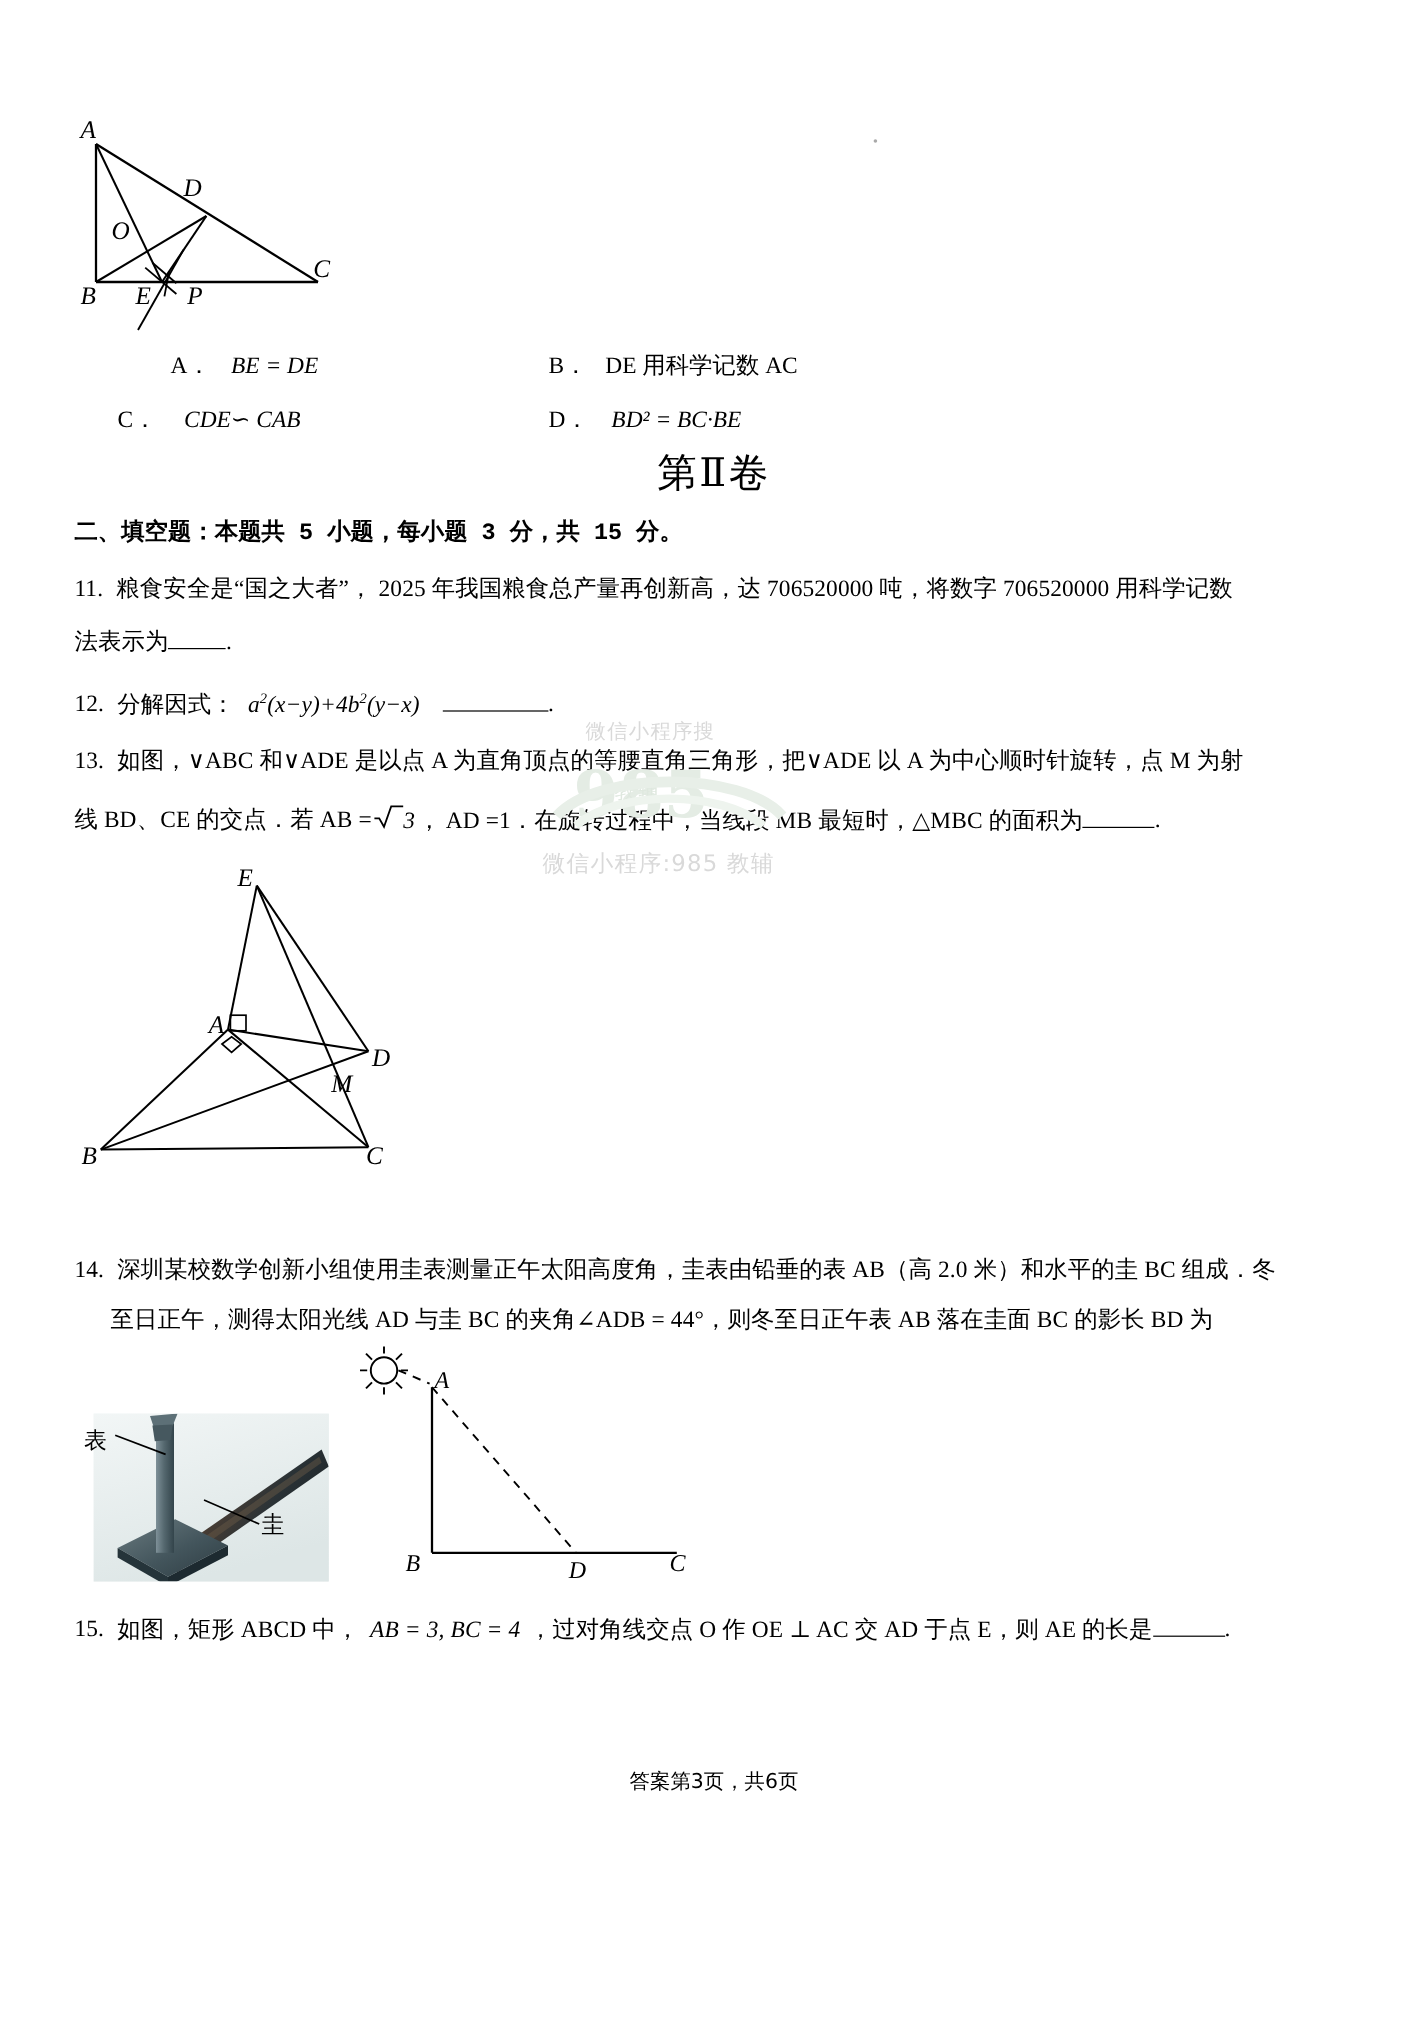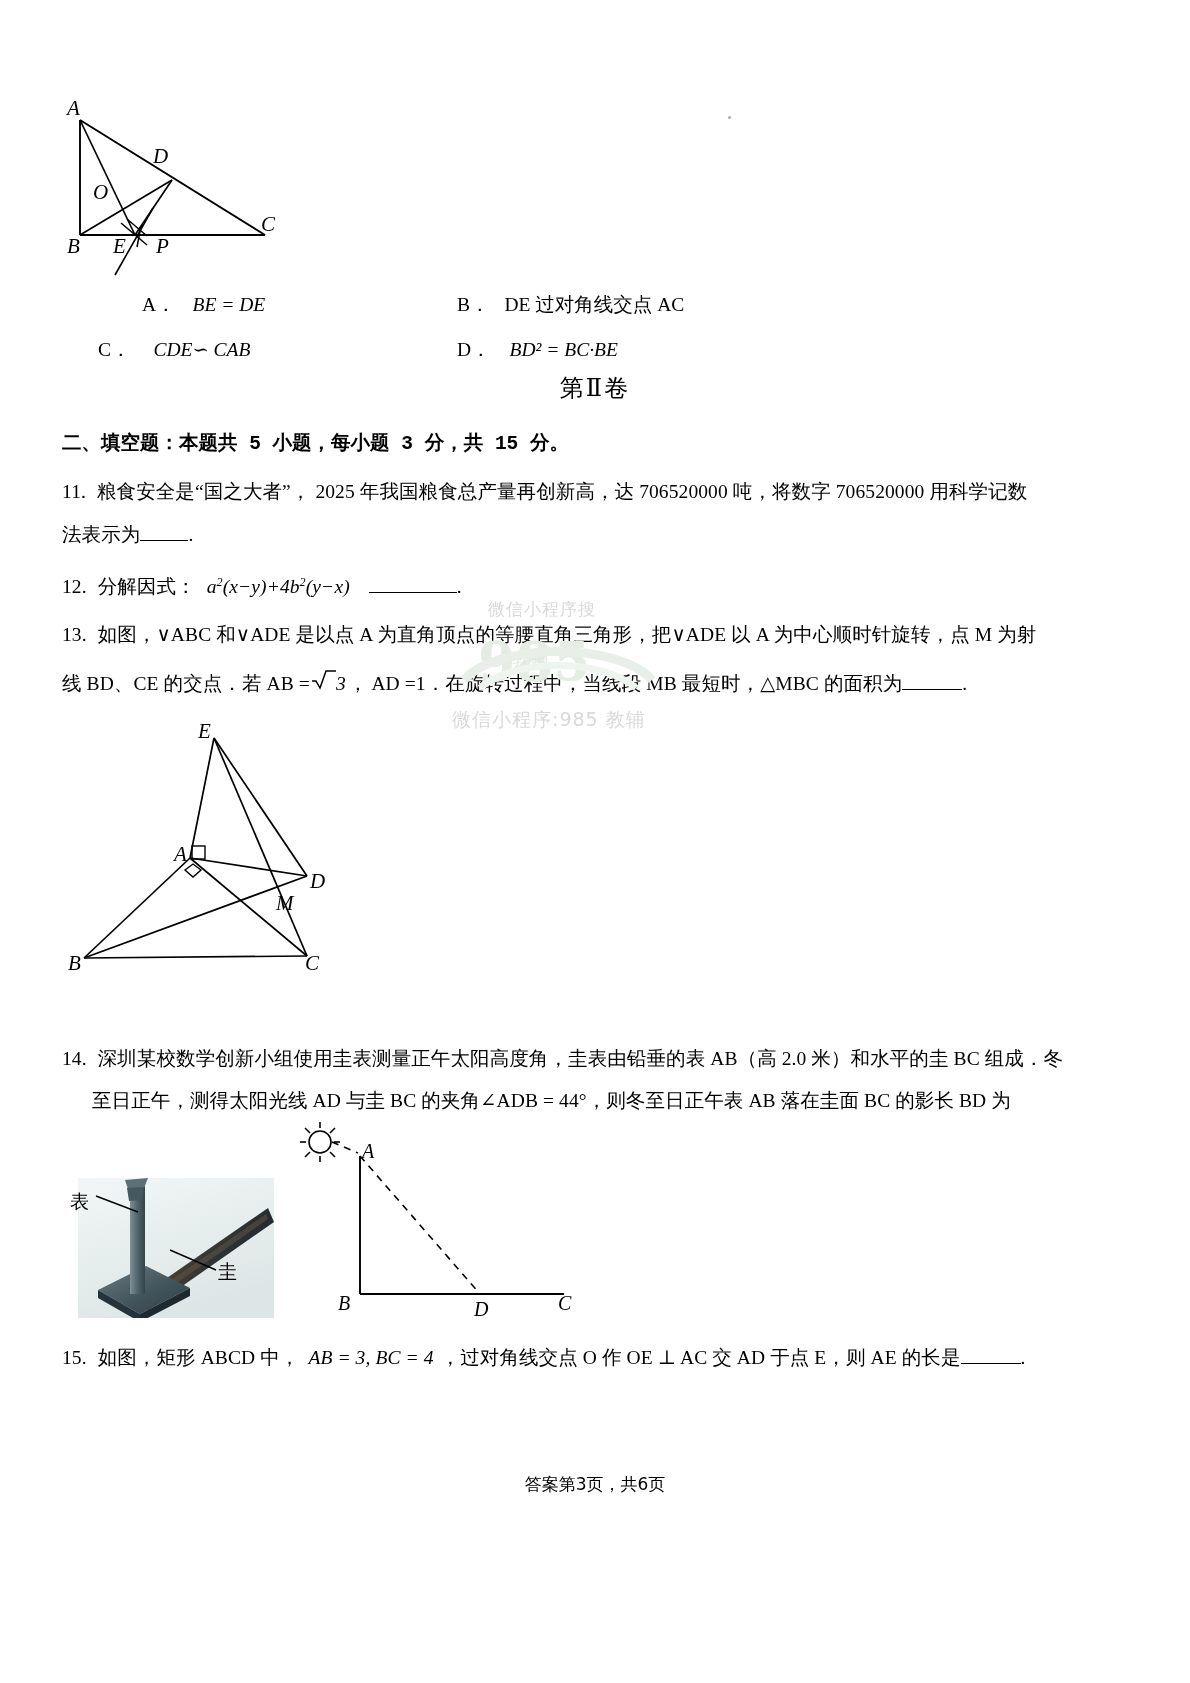--- a/index.html
+++ b/index.html
@@ -52,21 +52,21 @@
     white-space: nowrap;
   }
   .opt .lab { font-style: normal; font-family: "Liberation Serif", serif; }
 
   
   .vol-header {
     position: absolute;
     width: 1190px;
     text-align: center;
     font-family: "DejaVu Serif", serif;
-    font-size: 24px;
+    font-size: 33px;
     font-weight: 400;
     letter-spacing: 2px;
   }
   .section-title {
     position: absolute;
     font-size: 19.5px;
     font-weight: bold;
     font-family: Liberation Mono, monospace;
     white-space: nowrap;
   }
@@ -147,21 +147,21 @@
     <span class="qtext ital" style="left:101px; top:138px; font-size:21px;">P</span>
     <span class="qtext ital" style="left:206px; top:116px; font-size:21px;">C</span>
   </div>
 
   <div class="opt" style="left:98px; top:291px;margin-left:44px;">
     <span class="lab">A．</span>
     <span class="ital" style="margin-left:12px;">BE = DE</span>
   </div>
   <div class="opt" style="left:457px; top:291px;">
     <span class="lab">B．</span>
-    <span style="margin-left:10px;">DE 过对角线交点 AC</span>
+    <span style="margin-left:10px;">DE 用科学记数 AC</span>
   </div>
 
   <div class="opt" style="left:98px; top:336px;">
     <span class="lab">C．</span>
     <span class="ital" style="margin-left:18px;">CDE∽ CAB</span>
   </div>
   <div class="opt" style="left:457px; top:336px;">
     <span class="lab">D．</span>
     <span class="ital" style="margin-left:14px;">BD² = BC·BE</span>
   </div>

